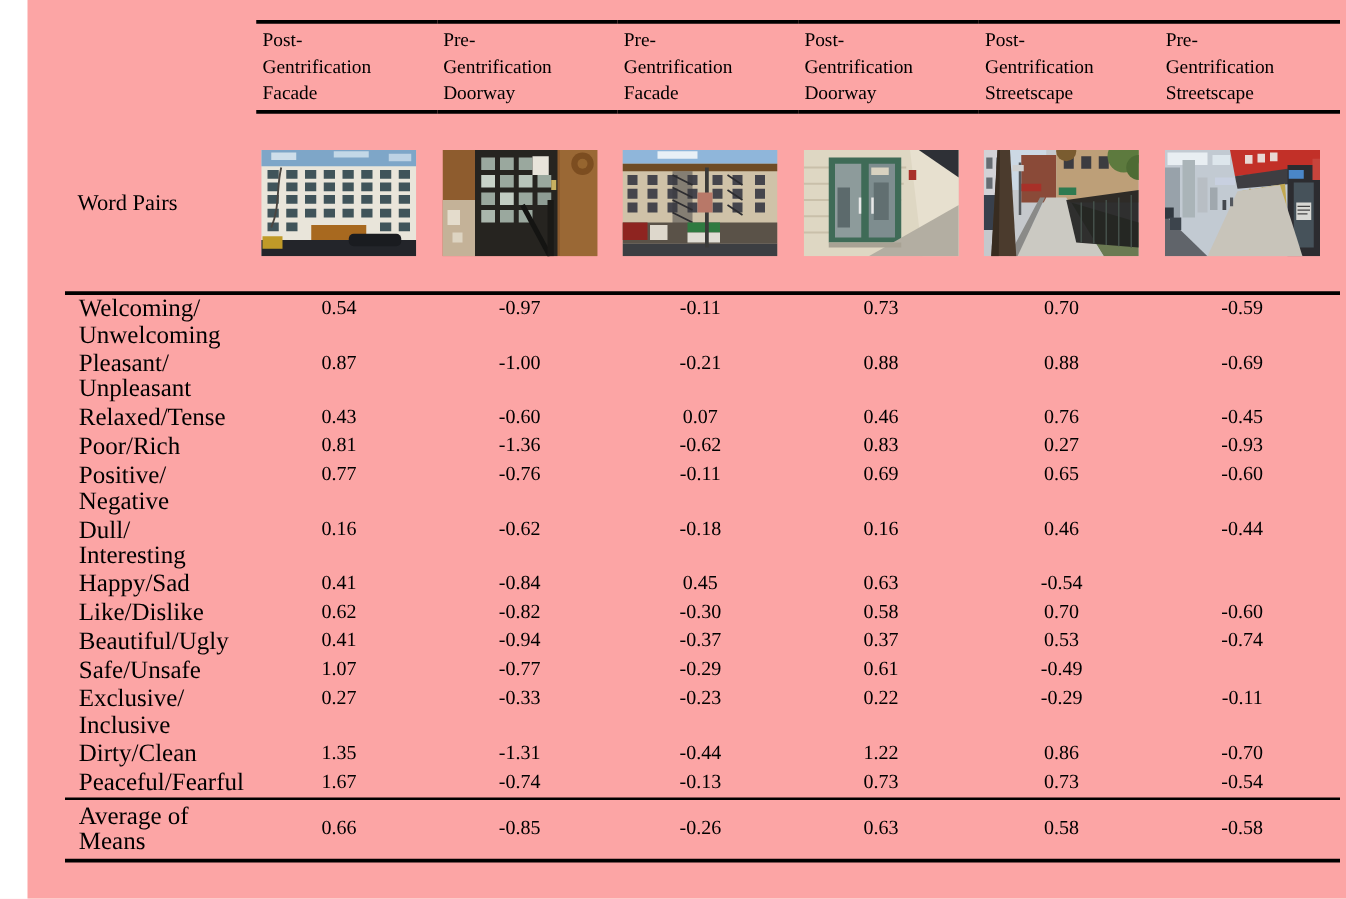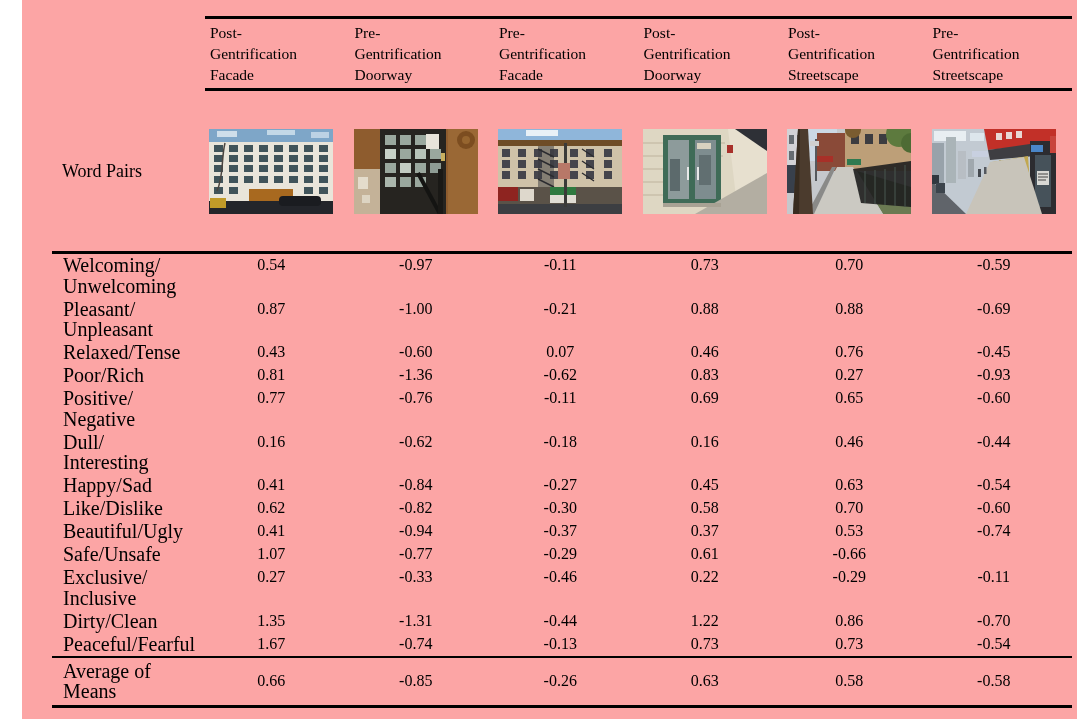--- a/index.html
+++ b/index.html
@@ -6,21 +6,21 @@
   #page{position:relative;width:1077px;height:719px;background:#fca5a5;overflow:hidden;
         font-family:"Liberation Serif","DejaVu Serif",serif;color:#000;margin-left:22px;}
   #tbl{position:absolute;left:30px;top:16px;width:1020px;}
   .tr{display:grid;grid-template-columns:153px 144.5px 144.5px 144.5px 144.5px 144.5px 144.5px;
       align-items:start;}
   
   .hrow .hcell{border-top:3px solid #000;border-bottom:3px solid #000;
       padding:3px 4px 3px 5px;font-size:15.5px;line-height:21px;white-space:pre-line;}
   .hrow .corner{border:none;}
   
-  .imrow{height:160px;align-items:center;}
+  .imrow{height:142px;align-items:center;}
   .imcell{padding-left:4px;}
   .imcell svg{display:block;width:124px;height:85px;}
   .wordpairs{font-size:18px;padding-left:10px;}
   
   .data{border-top:3px solid #000;}
   .tr .lbl{padding:1px 2px 1.5px 11px;font-size:20px;line-height:20.5px;white-space:pre-line;}
   .tr .val{padding:1px 12px 1.5px 0;font-size:16px;line-height:20.5px;text-align:center;}
   .avg{border-top:2.5px solid #000;border-bottom:3px solid #000;}
   .avg .lbl{padding-top:3px;padding-bottom:3px;}
   .avg .val{align-self:center;}
@@ -324,21 +324,20 @@
         <div class="val">-0.62</div>
         <div class="val">-0.18</div>
         <div class="val">0.16</div>
         <div class="val">0.46</div>
         <div class="val">-0.44</div>
       </div>
       <div class="tr">
         <div class="lbl">Happy/Sad</div>
         <div class="val">0.41</div>
         <div class="val">-0.84</div>
-        <div class="val">-0.27</div>
         <div class="val">0.45</div>
         <div class="val">0.63</div>
         <div class="val">-0.54</div>
       </div>
       <div class="tr">
         <div class="lbl">Like/Dislike</div>
         <div class="val">0.62</div>
         <div class="val">-0.82</div>
         <div class="val">-0.30</div>
         <div class="val">0.58</div>
@@ -353,28 +352,28 @@
         <div class="val">0.37</div>
         <div class="val">0.53</div>
         <div class="val">-0.74</div>
       </div>
       <div class="tr">
         <div class="lbl">Safe/Unsafe</div>
         <div class="val">1.07</div>
         <div class="val">-0.77</div>
         <div class="val">-0.29</div>
         <div class="val">0.61</div>
-        <div class="val">-0.66</div>
+        <div class="val">-0.49</div>
       </div>
       <div class="tr">
         <div class="lbl">Exclusive/
 Inclusive</div>
         <div class="val">0.27</div>
         <div class="val">-0.33</div>
-        <div class="val">-0.46</div>
+        <div class="val">-0.23</div>
         <div class="val">0.22</div>
         <div class="val">-0.29</div>
         <div class="val">-0.11</div>
       </div>
       <div class="tr">
         <div class="lbl">Dirty/Clean</div>
         <div class="val">1.35</div>
         <div class="val">-1.31</div>
         <div class="val">-0.44</div>
         <div class="val">1.22</div>

